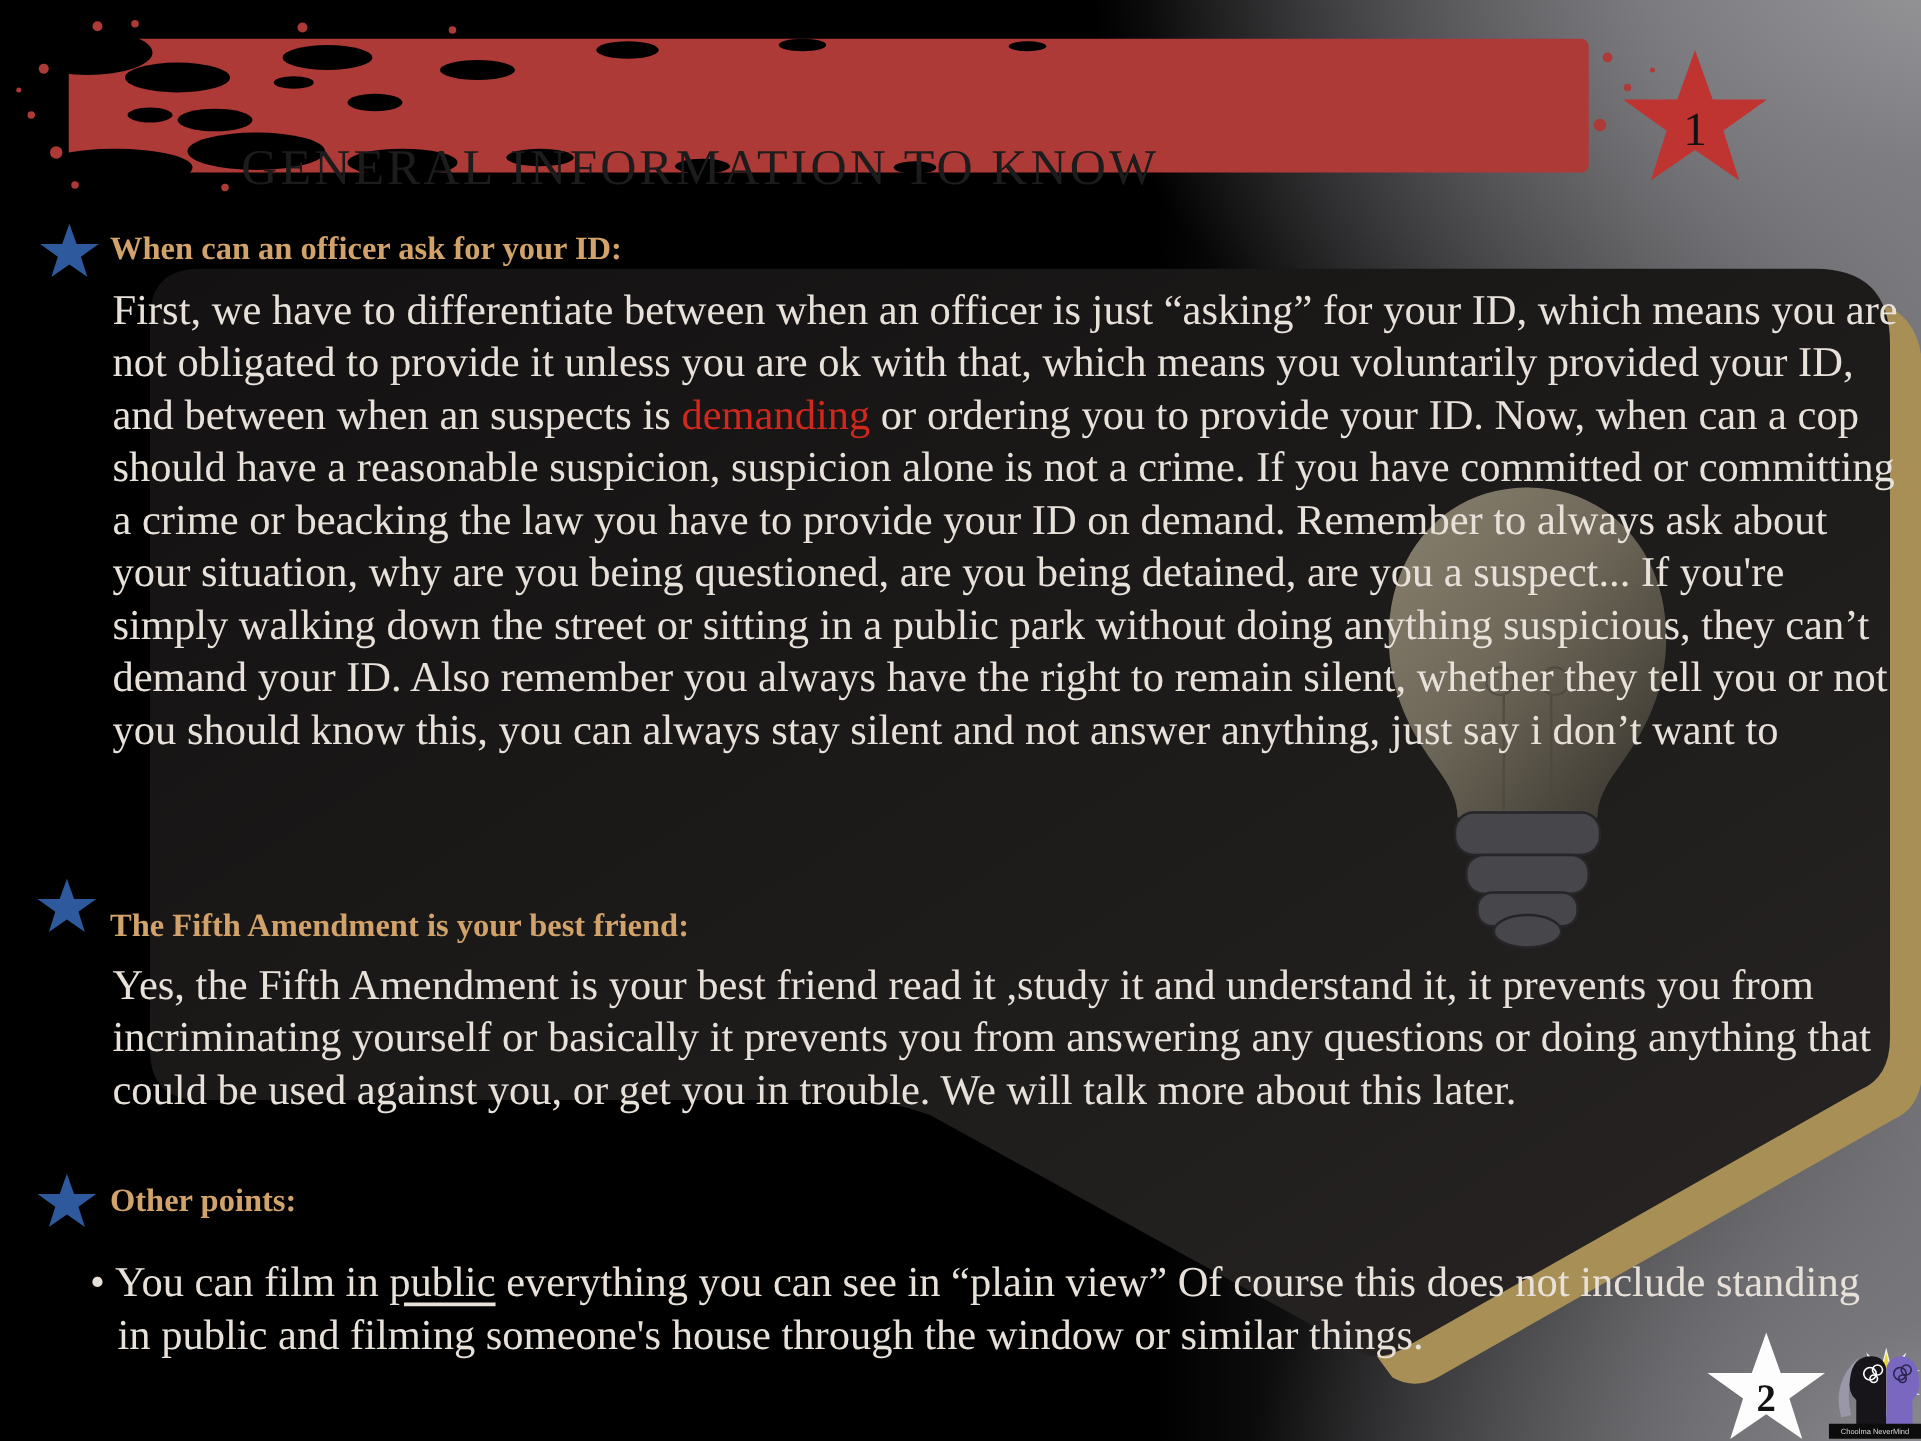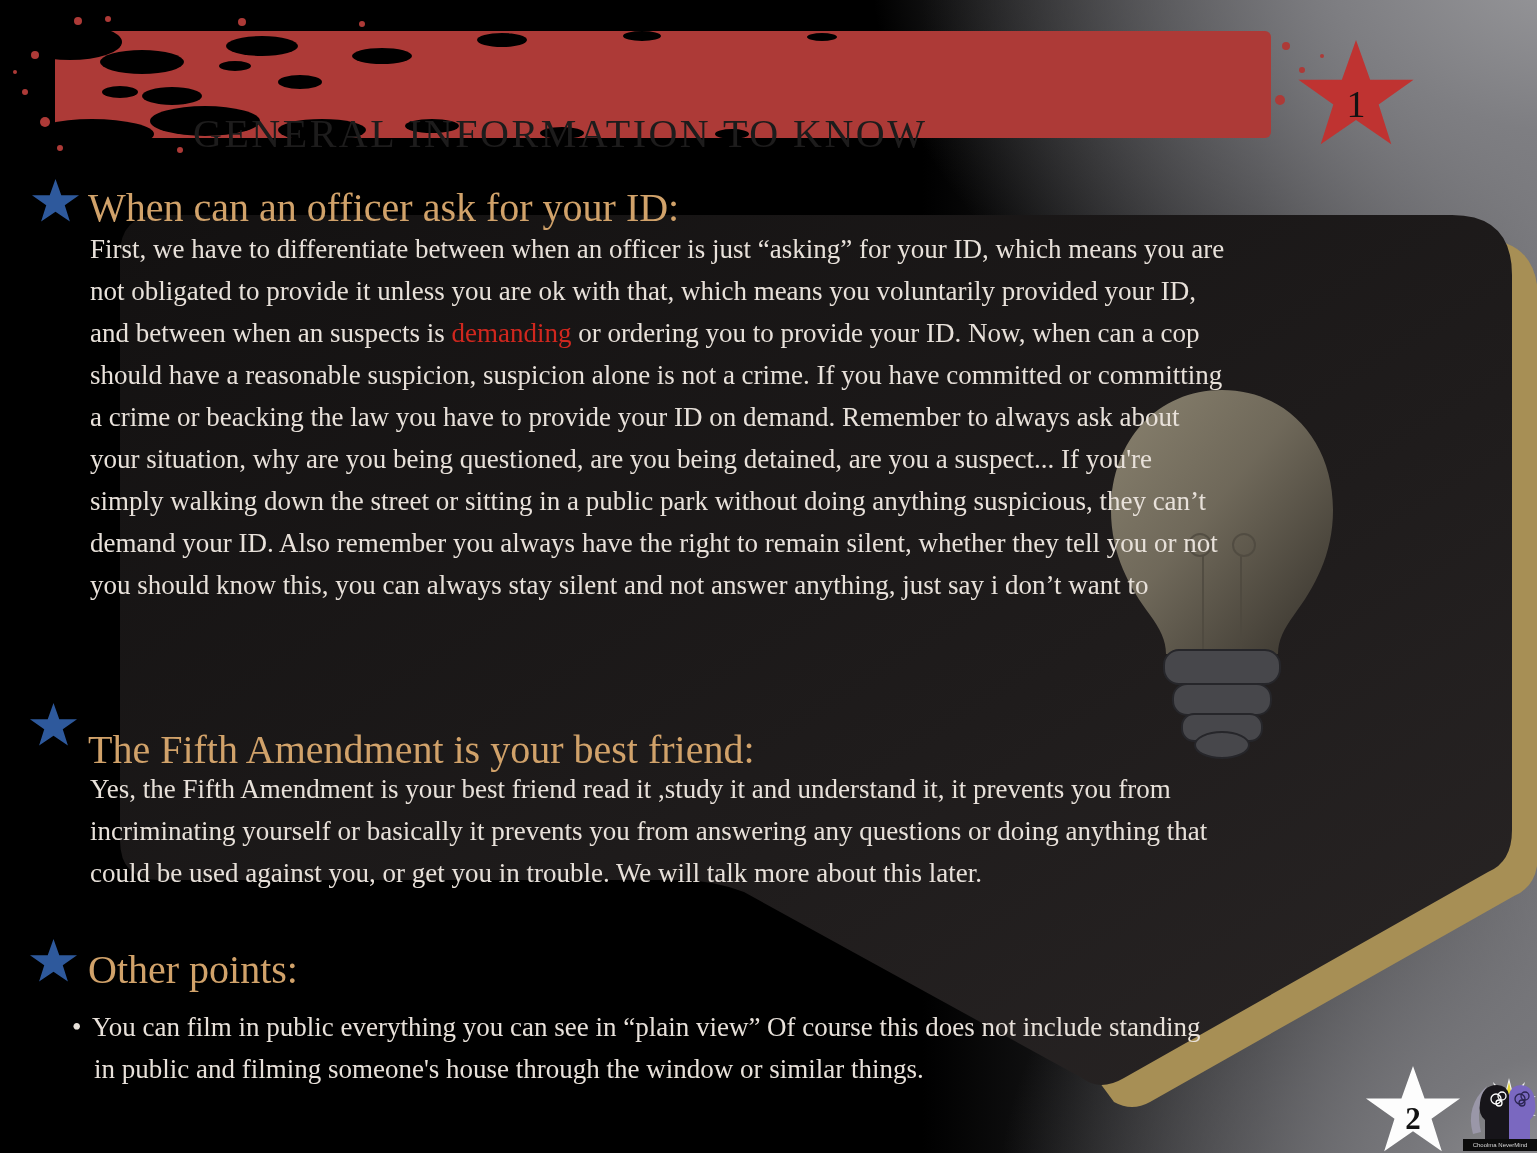--- a/index.html
+++ b/index.html
@@ -17,26 +17,26 @@
     font-size:40px;letter-spacing:2.5px;color:#1d1c1c;white-space:nowrap;margin-top:44px;
   }
   .star{position:absolute;clip-path:polygon(50% 0%,61.8% 34.5%,98% 34.5%,68.9% 56.1%,79.4% 90.6%,50% 69.5%,20.6% 90.6%,31.1% 56.1%,2% 34.5%,38.2% 34.5%);}
   .star.blue{width:49px;height:47px;background:#2e599c;}
   .star.red{width:120px;height:115px;background:#bf3331;}
   .star.white{width:98px;height:94px;background:#fdfdfd;}
   .star span{position:absolute;left:50%;top:56%;transform:translate(-50%,-50%);color:#121212;}
   .star.red span{font-size:38px;}
   .star.white span{font-size:31px;font-weight:bold;}
   .heading{
-    position:absolute;font-size:40px;font-weight:normal;color:#d1a26a;white-space:nowrap;
+    position:absolute;font-size:26px;font-weight:bold;color:#d1a26a;white-space:nowrap;
   }
-  .para{position:absolute;color:#e8e1da;font-size:27px;}
+  .para{position:absolute;color:#e8e1da;font-size:34px;}
   .tline{white-space:pre;line-height:42px;height:42px;}
   .tline .red{color:#d0271e;margin-top:32px;}
-  .tline .u{text-underline-offset:5px;}
+  .tline .u{text-decoration:underline;text-underline-offset:5px;}
   .bullet{display:inline-block;width:20px;margin-left:-20px;}
   .tline.cont{margin-left:2px;}
 </style>
 </head>
 <body>
 
 <div class="slide">
 
   <svg class="layer" width="1537" height="1153" viewBox="0 0 1537 1153">
     <defs>

